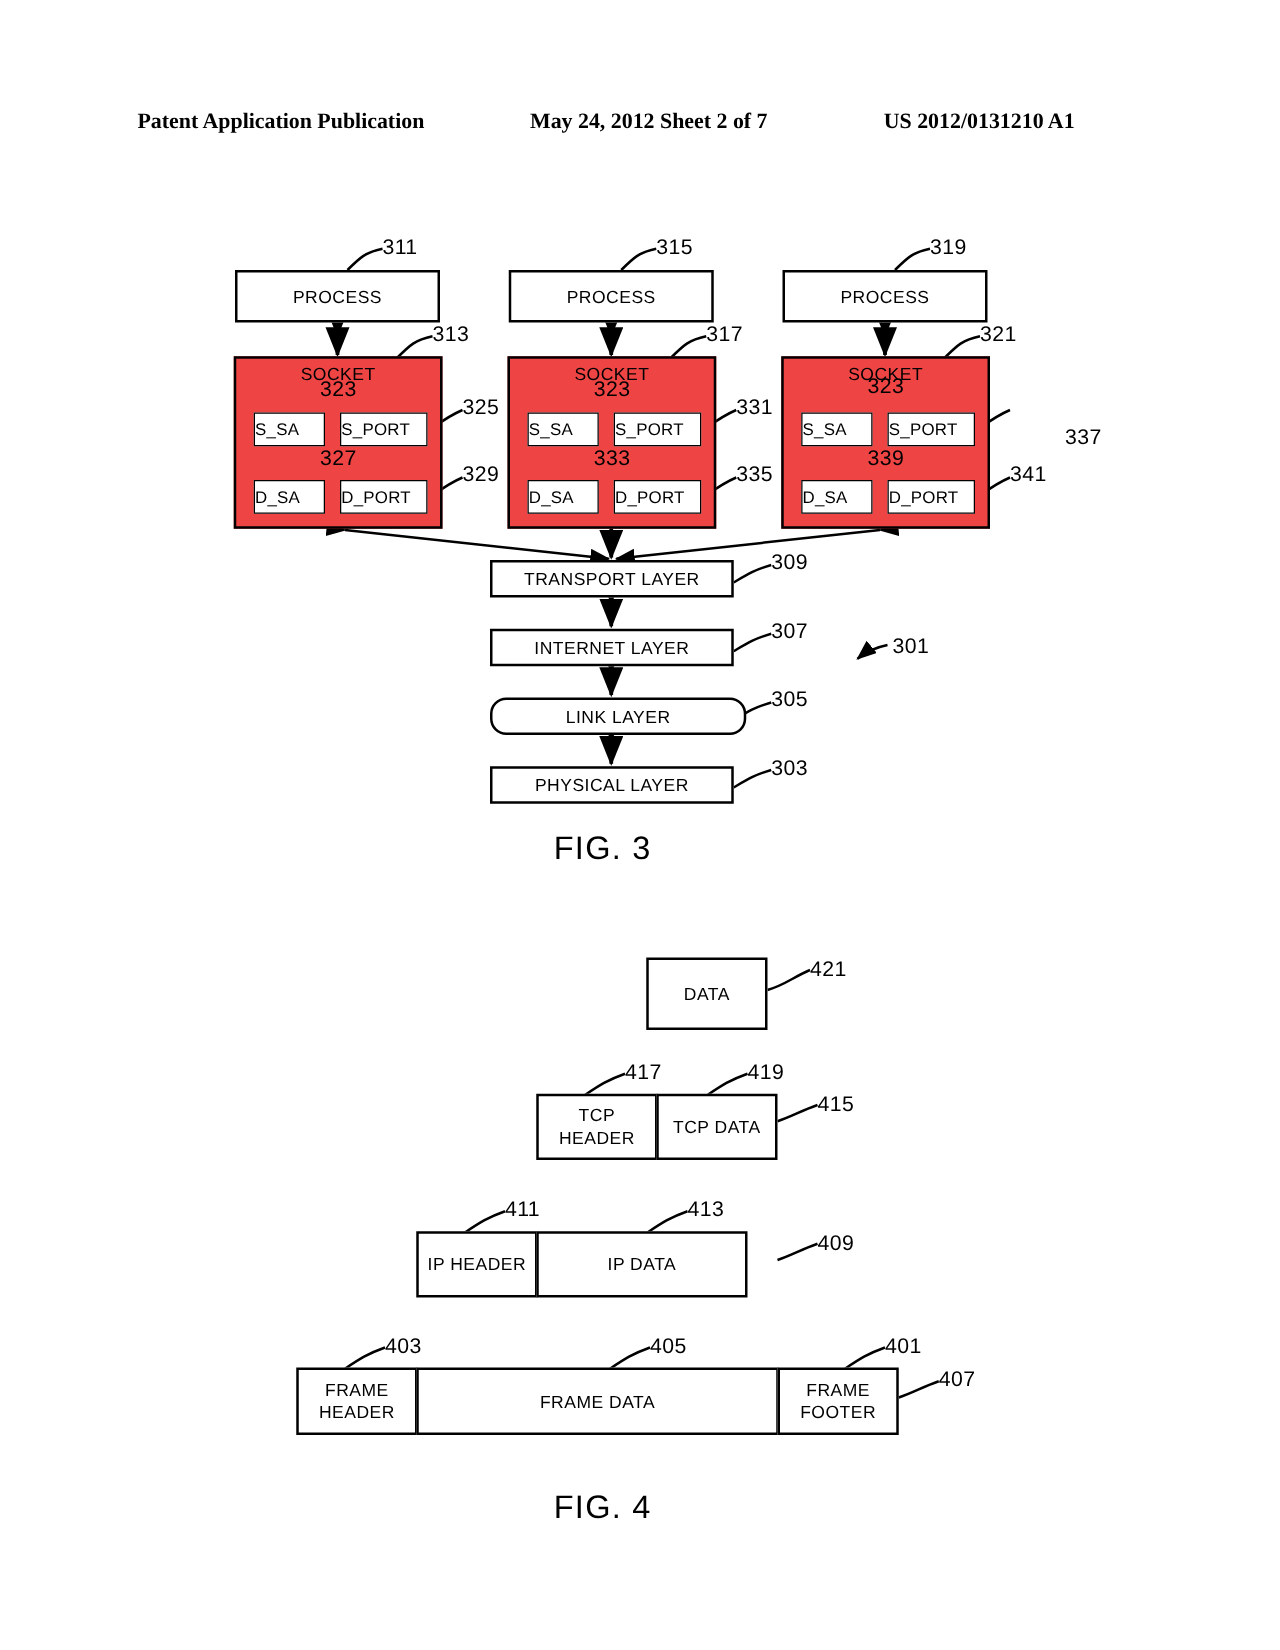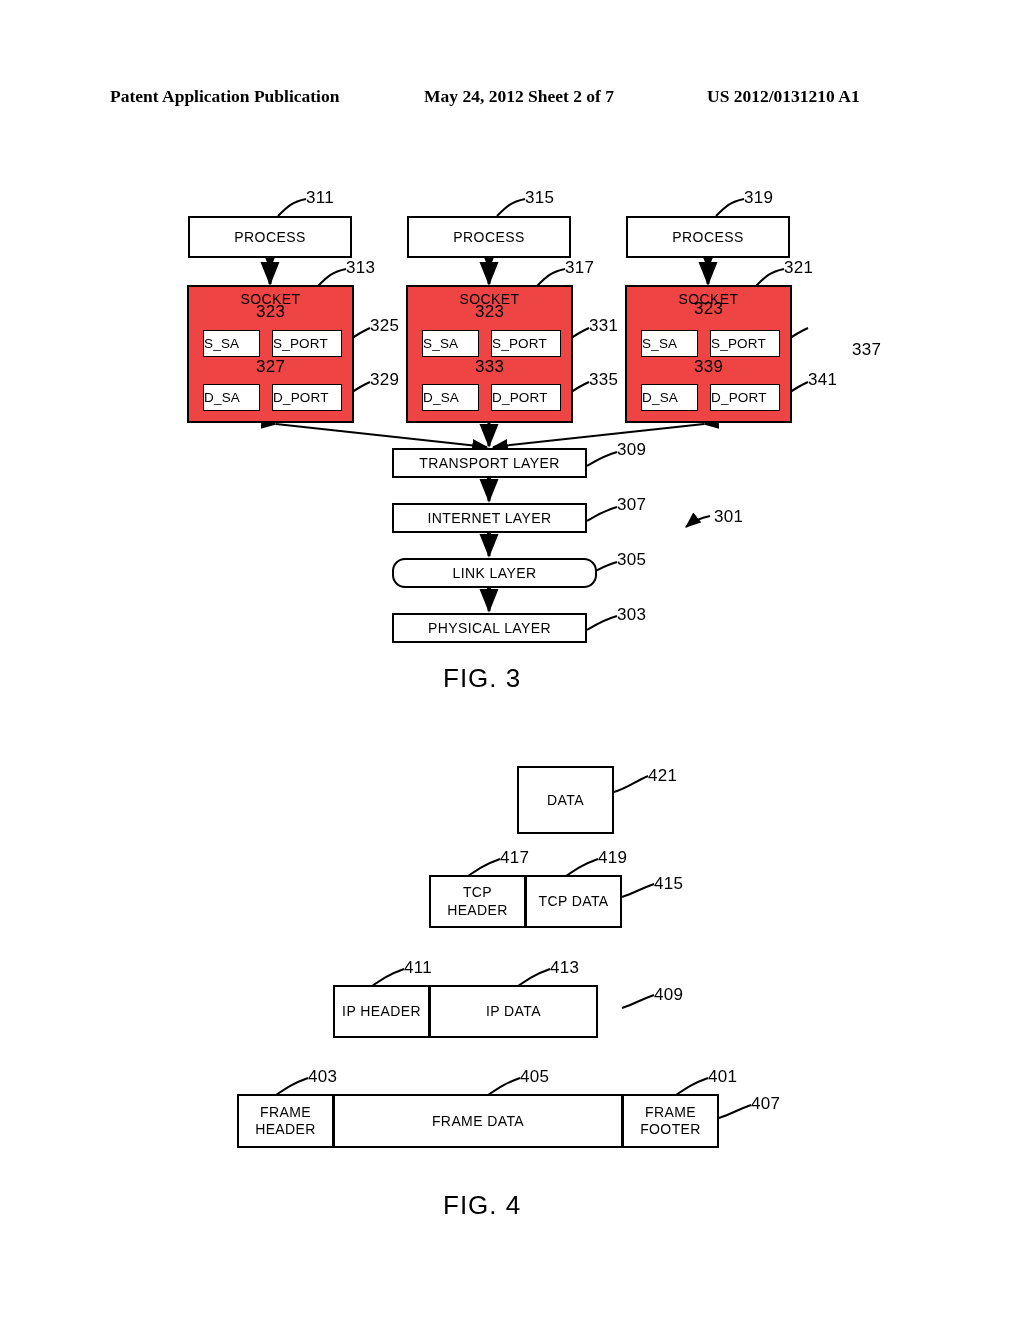--- a/index.html
+++ b/index.html
@@ -281,21 +281,21 @@
   </div>
   <span class="ref" style="left:617px; top:605px;">303</span>
 
   <span class="ref" style="left:714px; top:507px;">301</span>
 
   <div class="fig-caption" style="left:443px; top:663px;">FIG. 3</div>
 </div>
 
 <div>
 
-  <div class="box" style="left:517px; top:766px; width:97px; height:68px;">
+  <div class="box" style="left:517px; top:766px; width:97px; height:58px;">
     <span>DATA</span>
   </div>
   <span class="ref" style="left:648px; top:766px;">421</span>
 
   <div class="box" style="left:429px; top:875px; width:97px; height:53px;">
     <span class="twoline">
       <span>TCP</span><br>
       <span>HEADER</span>
     </span>
   </div>

